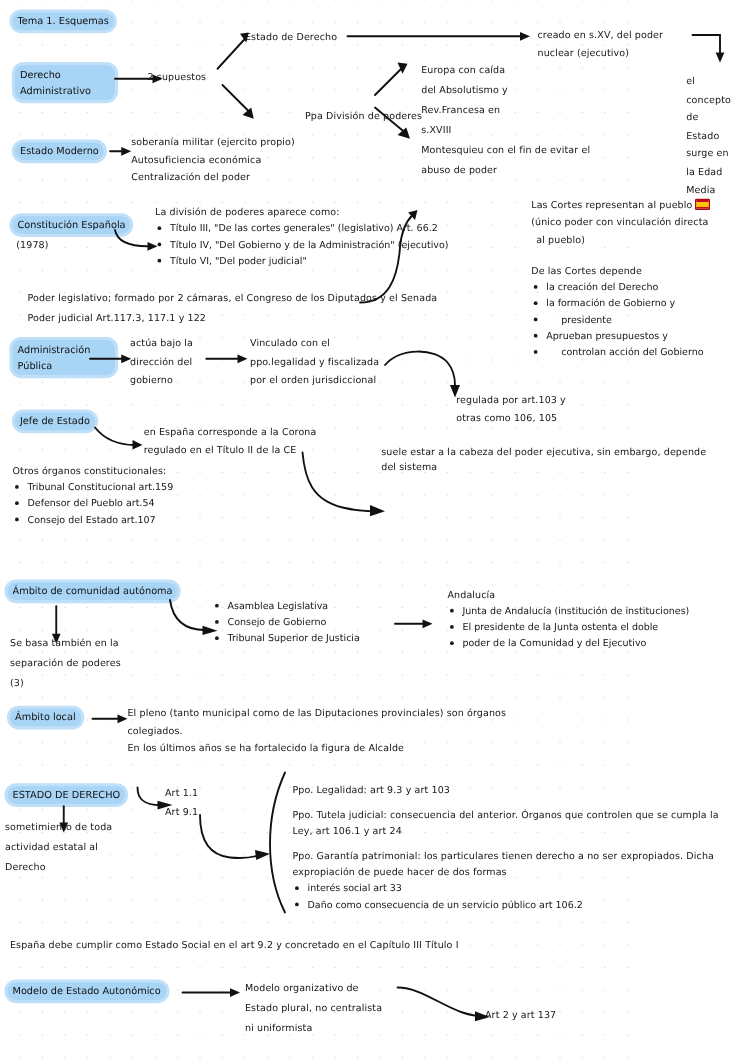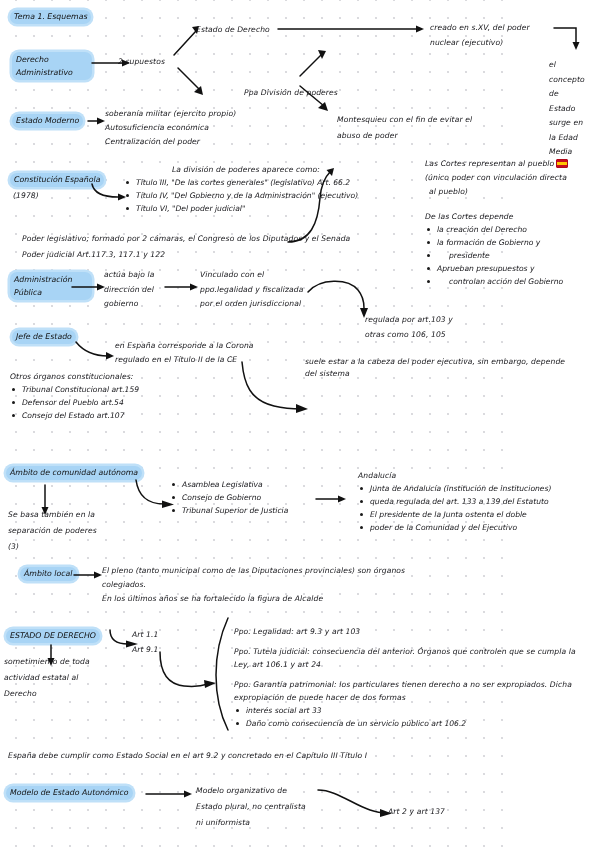--- a/index.html
+++ b/index.html
@@ -10,21 +10,20 @@
     color:#1a1a1a;
     overflow:hidden;
   }
   #page{
     position:relative;
     width:507px;height:848px;
     background-color:#ffffff;
     background-image:radial-gradient(circle, #d8d8dc 0.7px, transparent 0.8px);
     background-size:18px 18px;
     background-position:7px 9px;
-    font-style:italic;
   }
   .t{
     position:absolute;
     font-size:7.6px;
     line-height:11.4px;
     letter-spacing:0.1px;
     white-space:pre;
     color:#16161a;
     font-family:"DejaVu Sans","Liberation Sans",sans-serif;
   }
@@ -118,39 +117,40 @@
 
   <svg class="arrow" style="left:300px;top:50px;width:30px;height:30px;">
       <path d="M0,26 L22,4"></path>
       <polygon points="18,0 26,1 22,9"></polygon>
     </svg>
   <svg class="arrow" style="left:300px;top:86px;width:34px;height:28px;">
       <path d="M0,0 L24,20"></path>
       <polygon points="18,22 28,25 25,16"></polygon>
     </svg>
 
+  <div class="t" style="left:337px;top:48px;line-height:16px;"><span>Europa con caída</span><br><span>del Absolutismo y</span><br><span>Rev.Francesa en</span><br><span>s.XVIII</span></div>
 
   <div class="t" style="left:337px;top:112px;line-height:16px;"><span>Montesquieu con el fin de evitar el</span><br><span>abuso de poder</span></div>
 
   <div class="hl" style="left:12px;top:114px;">Estado Moderno</div>
   <svg class="arrow" style="left:88px;top:116px;width:18px;height:10px;">
       <path d="M0,5 L9,5"></path>
       <polygon points="9,1.5 17,5 9,8.5"></polygon>
     </svg>
   <div class="t" style="left:105px;top:107px;line-height:14px;"><span>soberanía militar (ejercito propio)</span><br><span>Autosuficiencia económica</span><br><span>Centralización del poder</span></div>
 
   <div class="hl" style="left:10px;top:173px;">Constitución Española</div>
   <div class="t" style="left:13px;top:190px;">(1978)</div>
 
   <svg class="arrow" style="left:92px;top:184px;width:36px;height:18px;">
       <path d="M0,0 C2,10 12,13 26,13"></path>
       <polygon points="26,9.5 34,13 26,16.5"></polygon>
     </svg>
 
-  <div class="t" style="left:124px;top:164px;margin-left:48px;">La división de poderes aparece como:</div>
+  <div class="t" style="left:124px;top:164px;">La división de poderes aparece como:</div>
   <div class="bullets" style="left:124px;top:176px;">
     <div class="bl">Título III, "De las cortes generales" (legislativo) Art. 66.2</div>
     <div class="bl">Título IV, "Del Gobierno y de la Administración" (ejecutivo)</div>
     <div class="bl">Título VI, "Del poder judicial"</div>
   </div>
 
   <div class="t" style="left:22px;top:233px;">Poder legislativo; formado por 2 cámaras, el Congreso de los Diputados y el Senada</div>
   <div class="t" style="left:22px;top:249px;">Poder judicial Art.117.3, 117.1 y 122</div>
 
   <svg class="arrow" style="left:288px;top:168px;width:50px;height:78px;">
@@ -240,26 +240,25 @@
   </div>
 
   <svg class="arrow" style="left:316px;top:494px;width:32px;height:10px;">
       <path d="M0,5 L22,5"></path>
       <polygon points="22,1.5 30,5 22,8.5"></polygon>
     </svg>
 
   <div class="t" style="left:358px;top:470px;">Andalucía</div>
   <div class="bullets" style="left:358px;top:482px;">
     <div class="bl">Junta de Andalucía (institución de instituciones)</div>
-    <div class="bl sub" style="padding-left:12px;">queda regulada del art. 133 a 139 del Estatuto</div>
     <div class="bl">El presidente de la Junta ostenta el doble</div>
     <div class="bl sub" style="padding-left:12px;">poder de la Comunidad y del Ejecutivo</div>
   </div>
 
-  <div class="hl" style="left:20px;top:567px;">Ámbito local</div>
+  <div class="hl" style="left:8px;top:567px;">Ámbito local</div>
   <svg class="arrow" style="left:74px;top:570px;width:30px;height:10px;">
       <path d="M0,5 L20,5"></path>
       <polygon points="20,1.5 28,5 20,8.5"></polygon>
     </svg>
 
   <div class="t" style="left:102px;top:565px;">El pleno (tanto municipal como de las Diputaciones provinciales) son órganos</div>
   <div class="t" style="left:102px;top:579px;">colegiados.</div>
   <div class="t" style="left:102px;top:593px;">En los últimos años se ha fortalecido la figura de Alcalde</div>
 
   <div class="hl" style="left:6px;top:629px;">ESTADO DE DERECHO</div>

